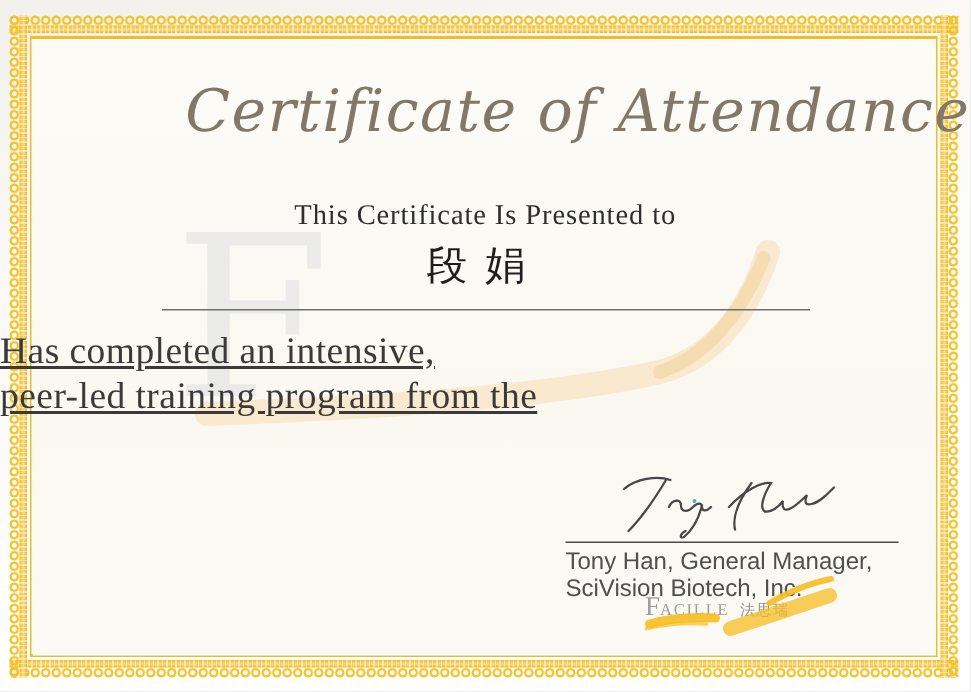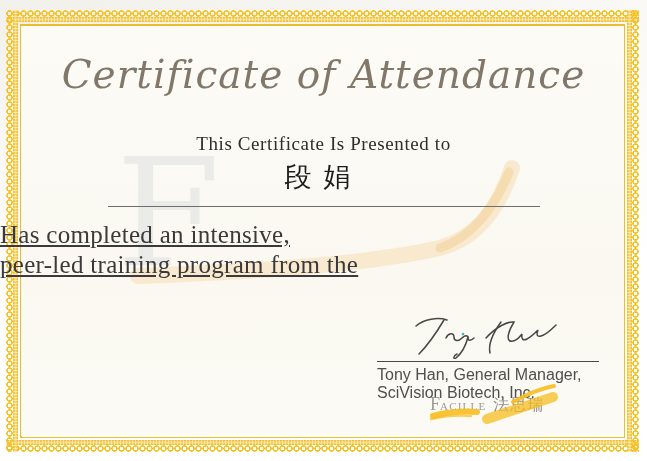--- a/index.html
+++ b/index.html
@@ -43,21 +43,21 @@
   .monogram{
     position:absolute; left:116px; top:138px;
     font-family:"DejaVu Serif", serif; font-size:150px; line-height:1;
     color:rgba(178,188,202,0.22); z-index:1; user-select:none;
   }
   .bg-art{position:absolute; left:0; top:0; z-index:1;}
 
   
   .content{position:absolute; inset:0; z-index:2;}
   .title{
-    position:absolute; left:0; right:0; top:52px; text-align:center;
+    position:absolute; left:0; right:0; top:52px; text-align:right;
     font-family:"DejaVu Serif", serif; font-style:italic;
     font-size:39px; letter-spacing:1px; color:#81786a;
   }
   .presented{
     position:absolute; left:0; right:0; top:133px; text-align:center;
     font-size:19px; letter-spacing:0.6px; color:#2e2e2e;
   }
   .recipient{
     position:absolute; left:0; right:0; top:159px; text-align:center;
     font-size:27px; letter-spacing:12px; padding-left:0; color:#1e1e1e;
@@ -73,21 +73,21 @@
     position:absolute; left:377px; top:366px; width:230px;
     font-family:"Liberation Sans", sans-serif; font-size:16px; color:#4f4f4f;
   }
   
   .logo{
     position:absolute; left:430px; top:394px; display:flex; align-items:baseline;
     color:#9d9d99; font-family:"Liberation Serif", serif;
   }
   .logo .initial{font-size:18px;}
   .logo .rest{font-size:11px; letter-spacing:1.2px;}
-  .logo .cjk{font-size:16px; margin-left:7px; color:#8f8f8b; letter-spacing:1px;}
+  .logo .cjk{font-size:10px; margin-left:7px; color:#8f8f8b; letter-spacing:1px;}
   .logo-strokes{position:absolute; left:425px; top:380px; z-index:3; pointer-events:none;}
 
   
   .photo-watermark{
     position:absolute; right:1px; bottom:1px; z-index:4;
     font-family:"Liberation Sans", sans-serif; font-weight:bold;
     font-size:13.5px; letter-spacing:0.5px; color:#ffffff;
     text-shadow:1px 0 0 #595959,-1px 0 0 #595959,0 1px 0 #595959,0 -1px 0 #595959,
                 1px 1px 0 #595959,-1px -1px 0 #595959,1px -1px 0 #595959,-1px 1px 0 #595959;
   }

